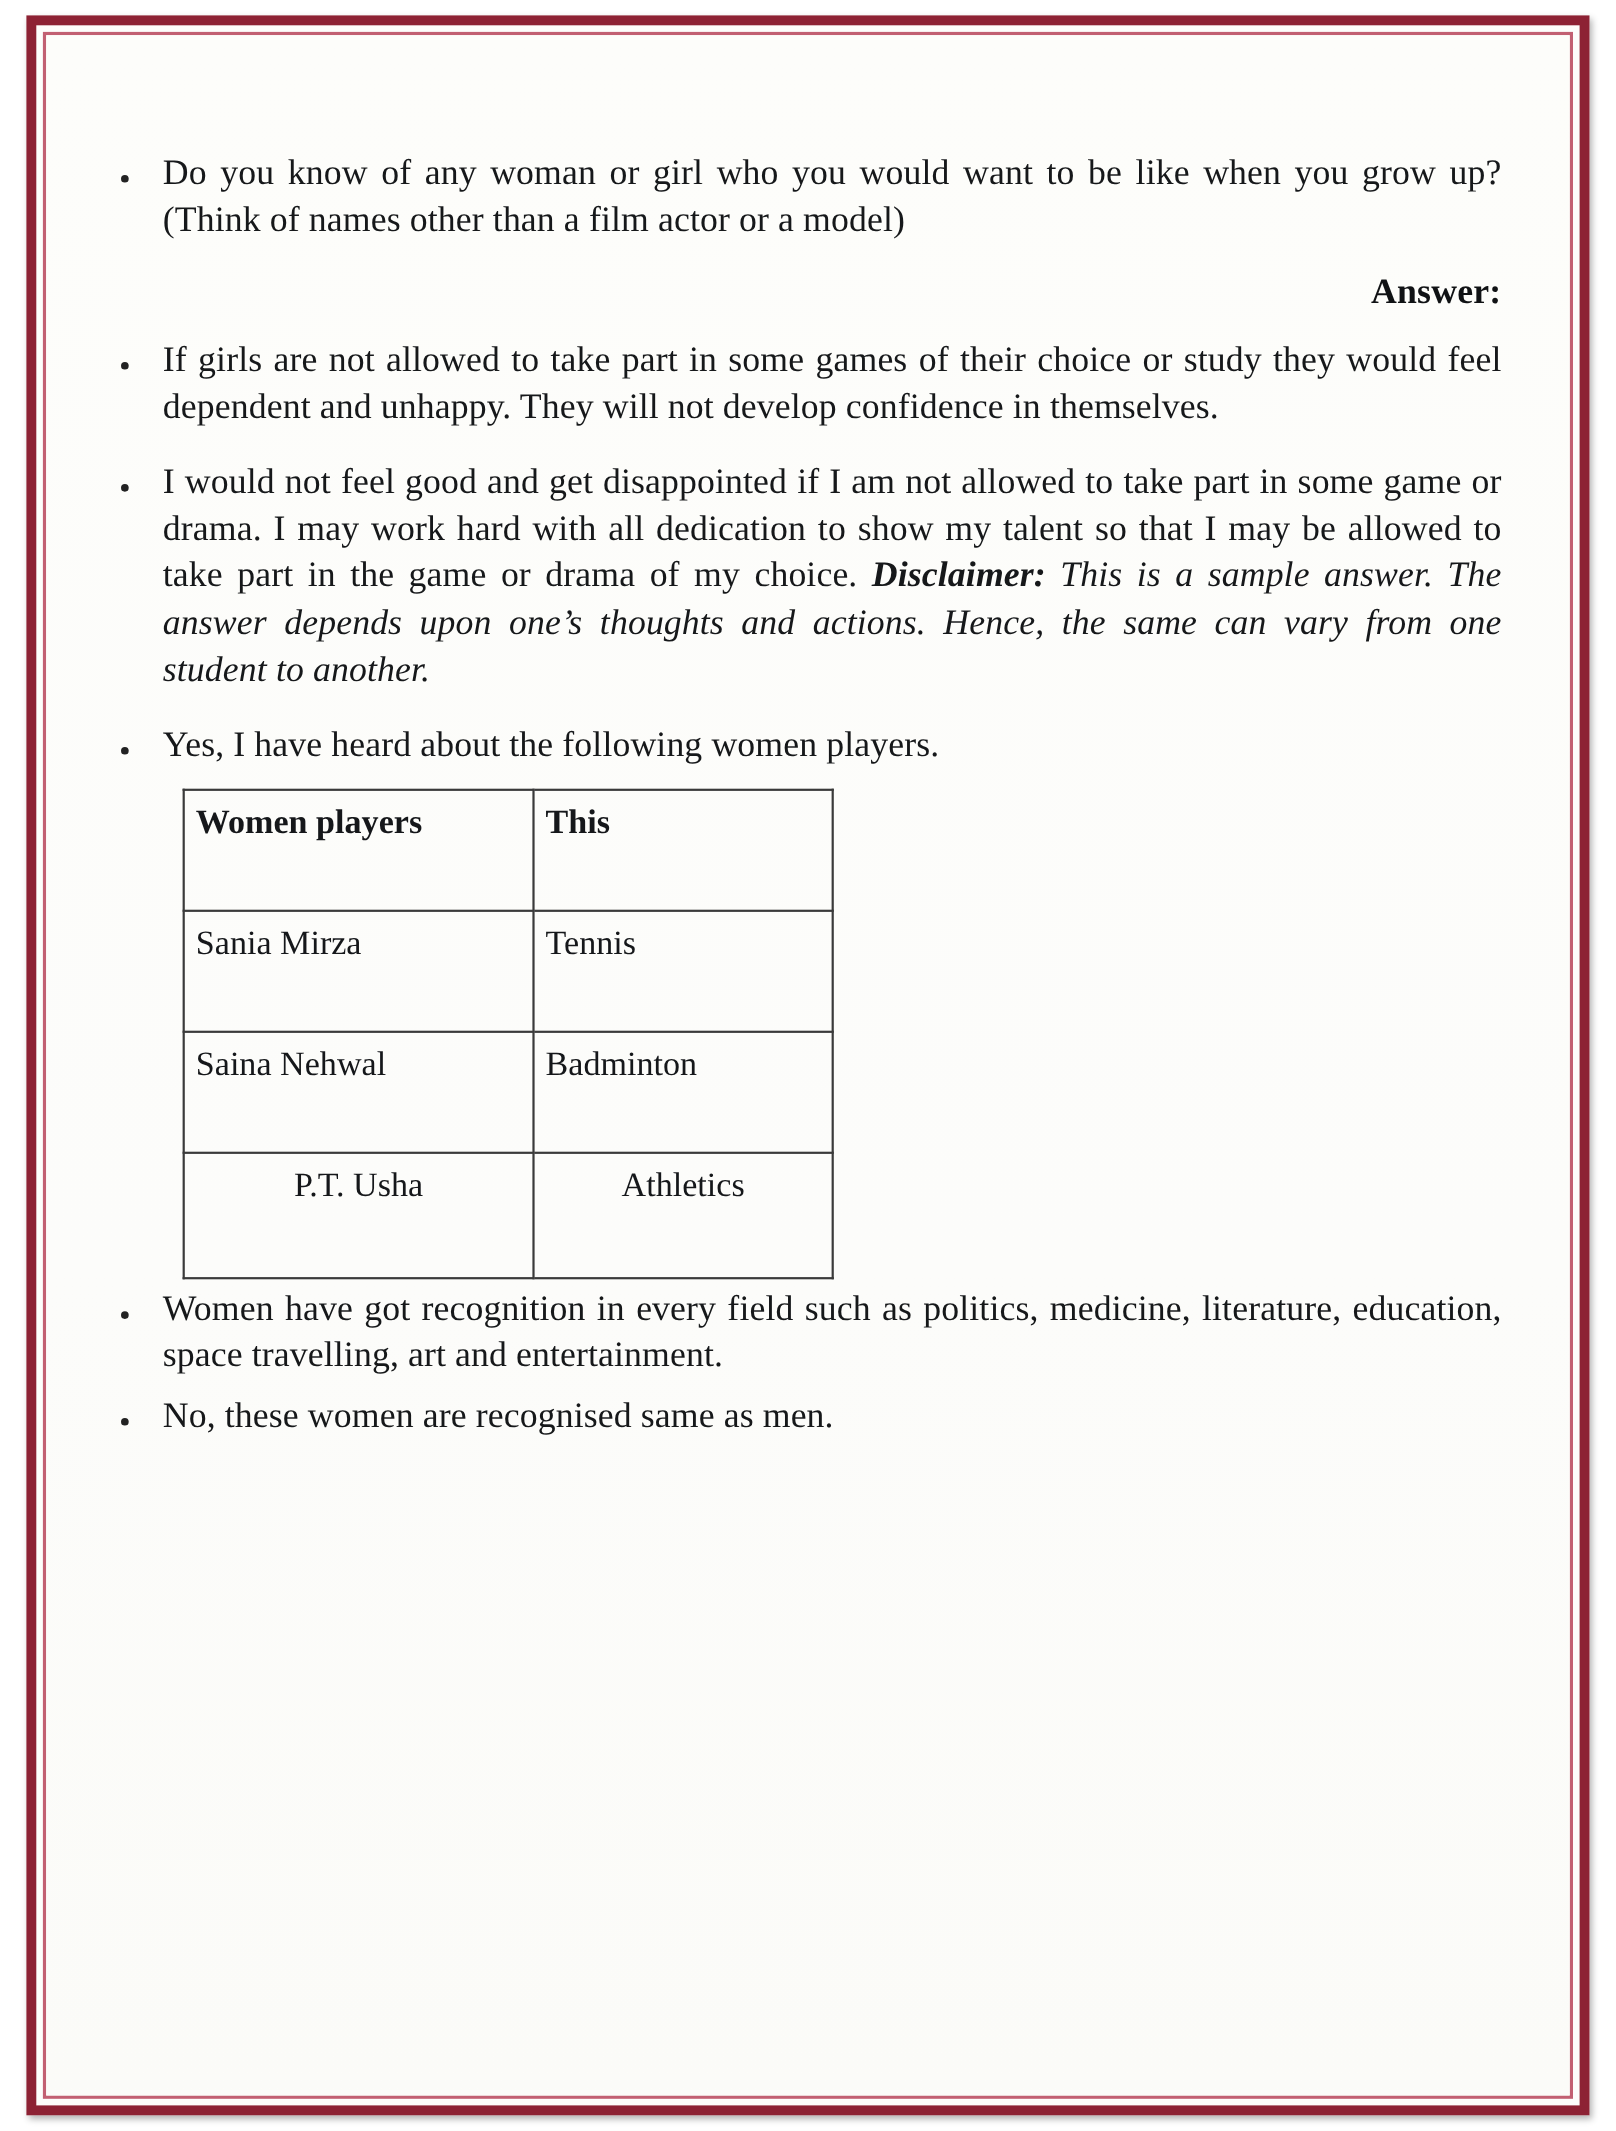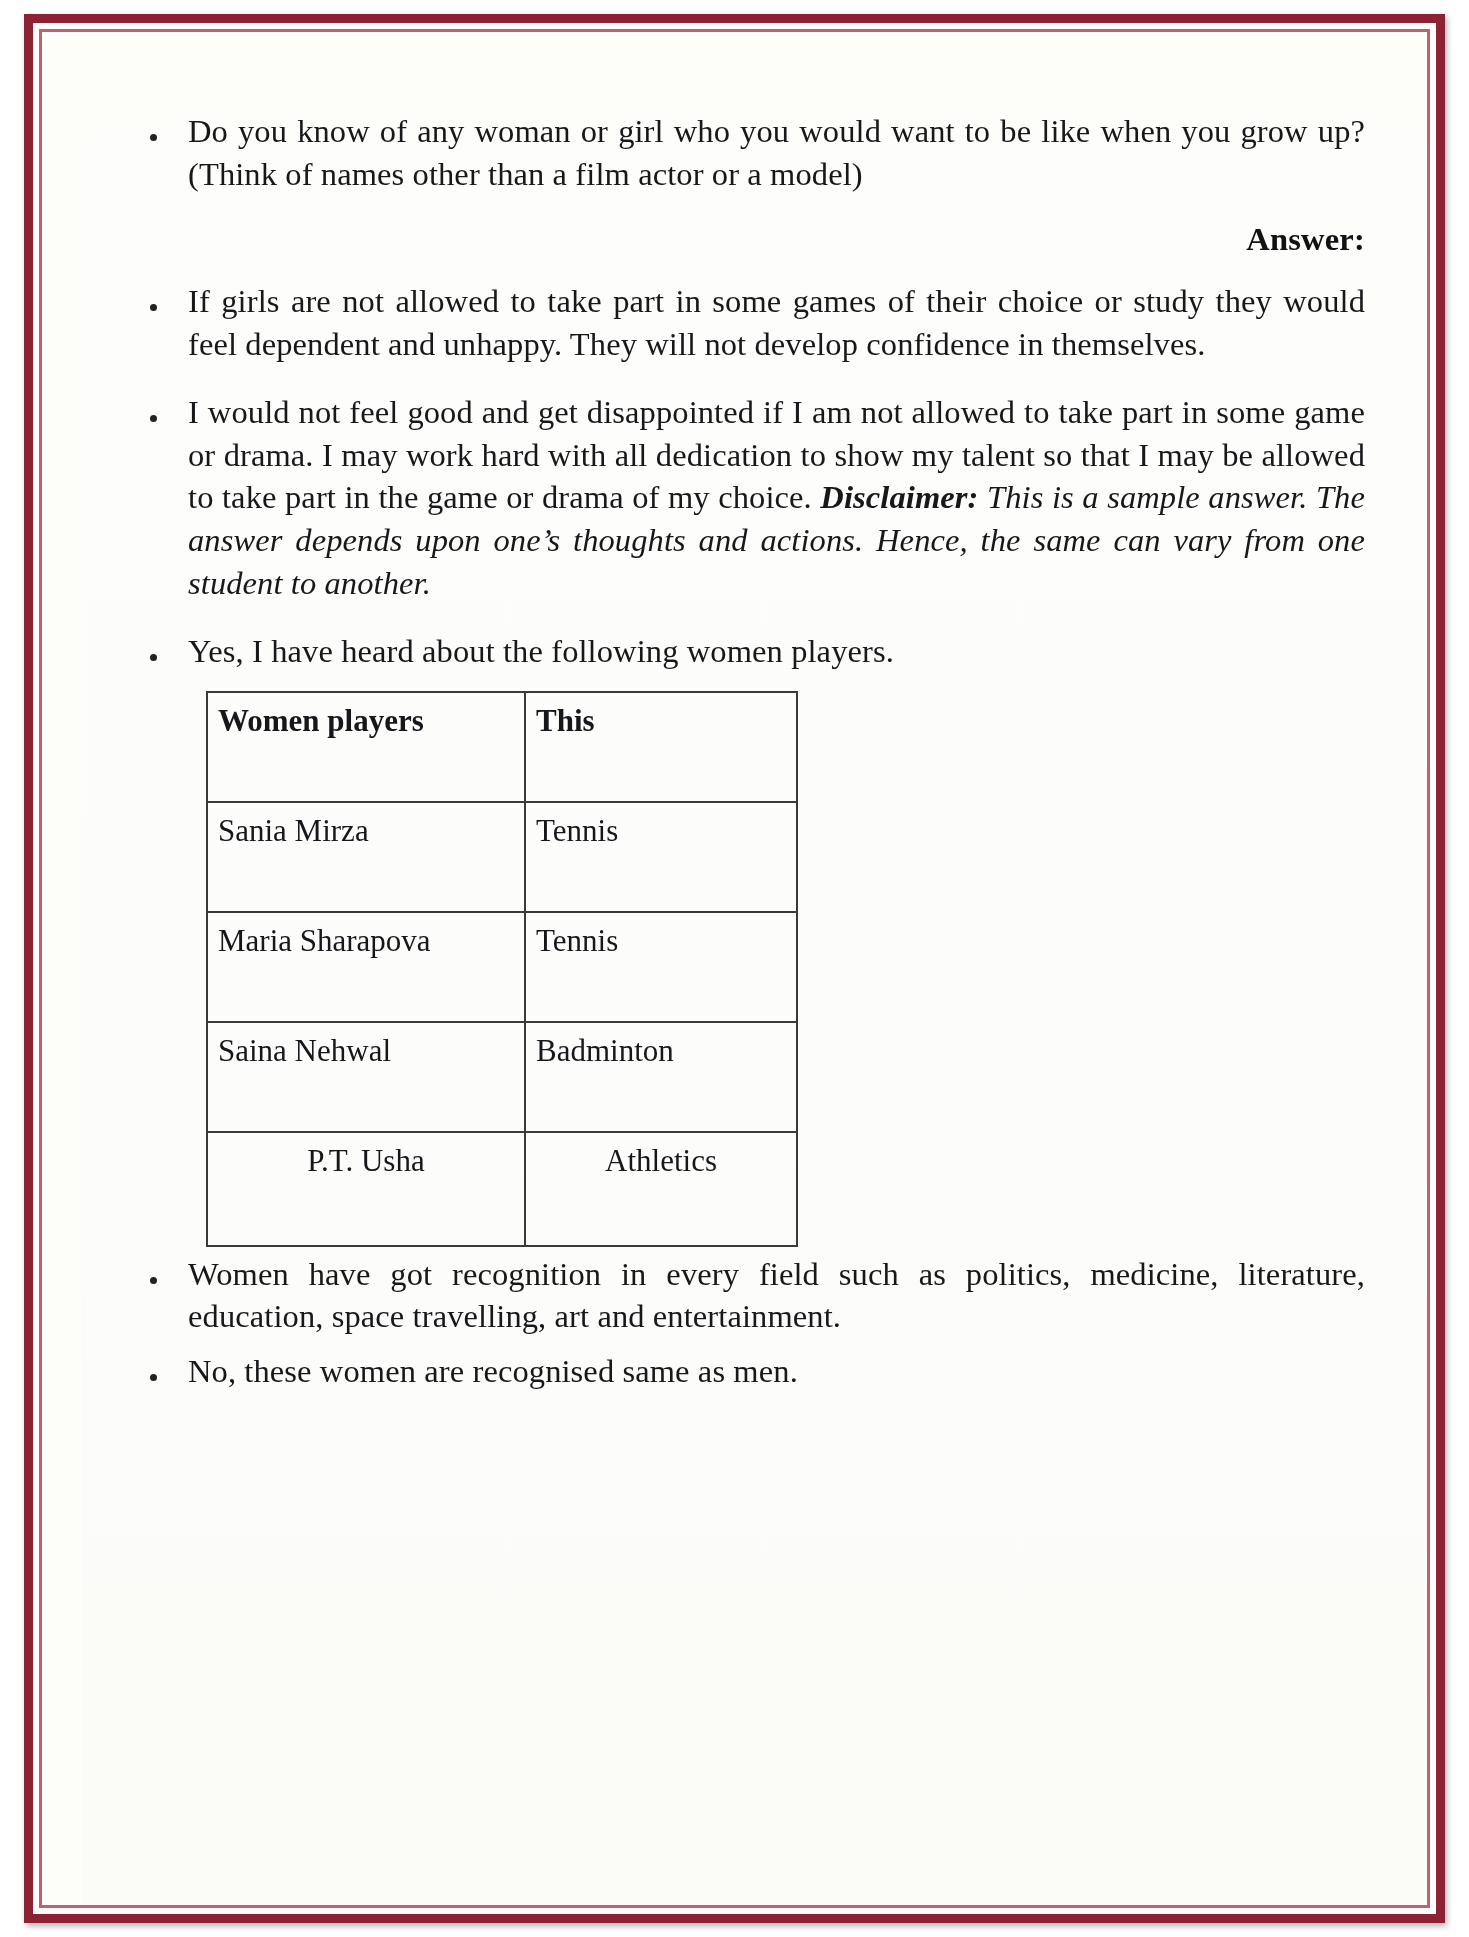--- a/index.html
+++ b/index.html
@@ -35,24 +35,23 @@
     background: #fdfdfa;
     box-sizing: border-box;
   }
 
   .content {
     position: absolute;
     left: 0;
     top: 0;
     right: 0;
     bottom: 0;
-    padding: 78px 62px 40px 62px;
+    padding: 104px 62px 40px 62px;
     box-sizing: border-box;
     background: linear-gradient(180deg,#fdfdfa 0%, #fcfcfa 60%, #fbfbf8 100%);
-    margin-left: 40px;
   }
 
   
   .bullet-row {
     display: flex;
     align-items: flex-start;
     margin-bottom: 26px;
   }
   .bullet-mark {
     flex: 0 0 auto;
@@ -168,24 +167,20 @@
           <tbody>
             <tr class="head">
               <td class="col-a">Women players</td>
               <td class="col-b">This</td>
             </tr>
             <tr>
               <td class="col-a">Sania Mirza</td>
               <td class="col-b">Tennis</td>
             </tr>
             <tr>
-              <td class="col-a">Maria Sharapova</td>
-              <td class="col-b">Tennis</td>
-            </tr>
-            <tr>
               <td class="col-a">Saina Nehwal</td>
               <td class="col-b">Badminton</td>
             </tr>
             <tr class="last">
               <td class="col-a">P.T. Usha</td>
               <td class="col-b">Athletics</td>
             </tr>
           </tbody>
         </table>
       </div>

